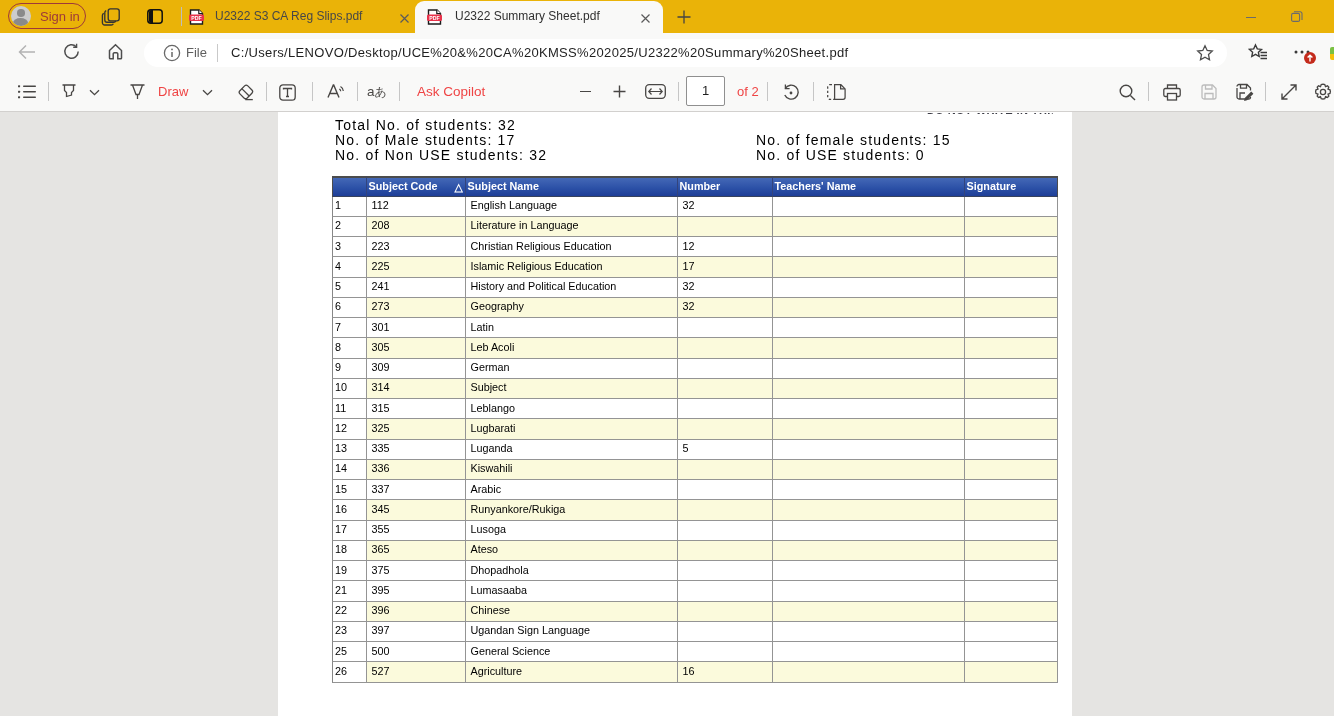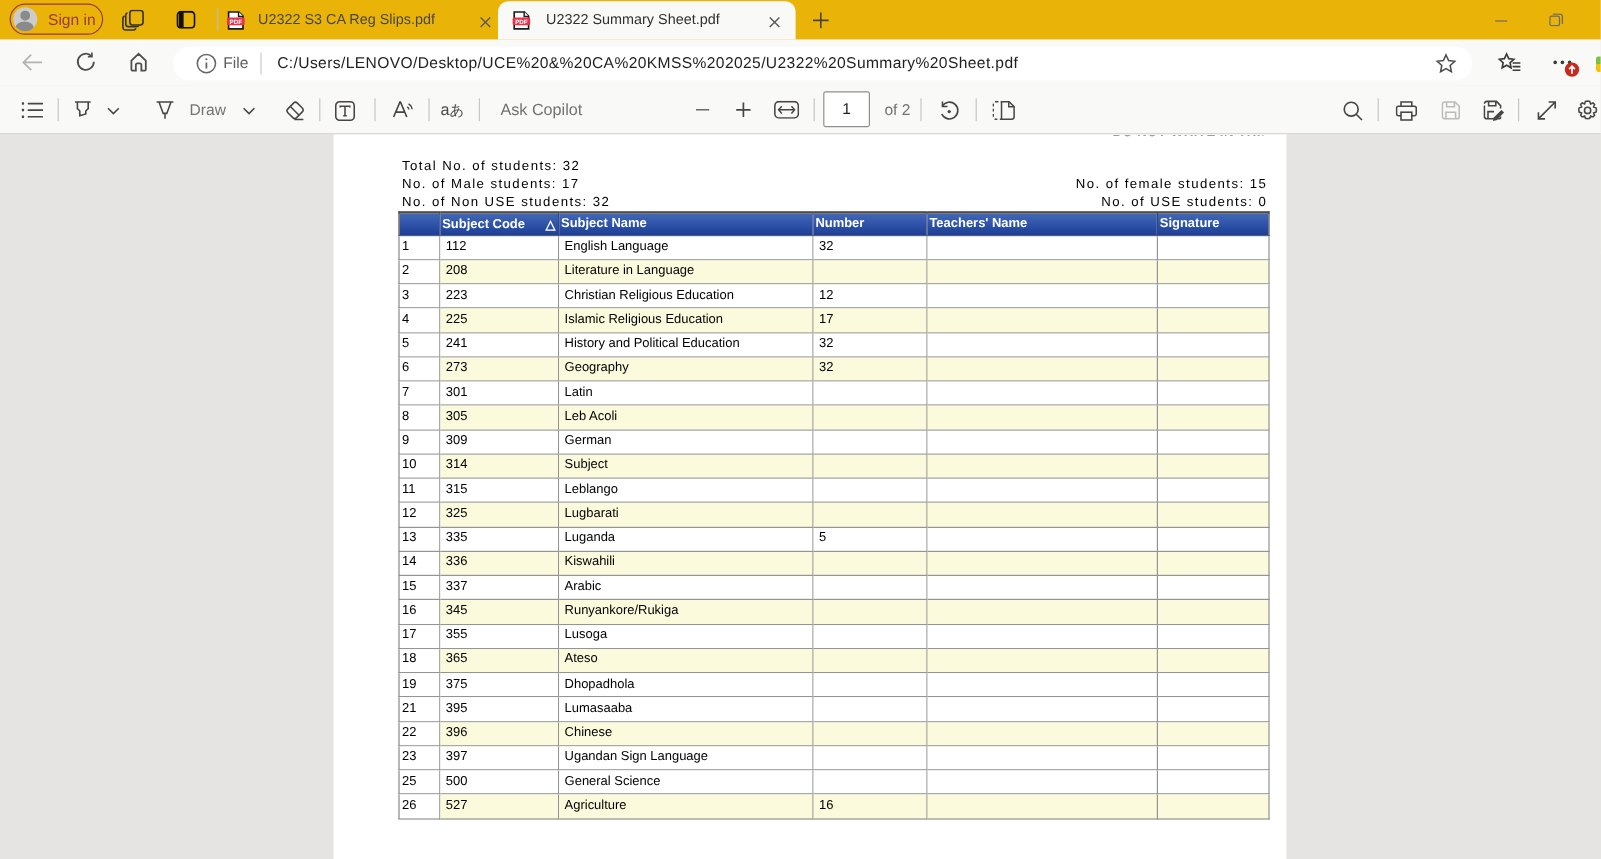--- a/index.html
+++ b/index.html
@@ -18,27 +18,27 @@
   #activetab { left:415px; top:1px; width:248px; height:32px; background:#f9f9f8; border-radius:9px 9px 0 0; }
   
   #navbar { left:0; top:33px; width:1334px; height:38px; background:#f9f9f8; }
   #pill { left:144px; top:5.5px; width:1083px; height:28.5px; background:#ffffff; border-radius:14.5px; }
   #pill .file { position:absolute; left:42px; top:6px; font-size:13px; color:#5f5f5f; }
   #pill .div { position:absolute; left:73px; top:5px; width:1px; height:18px; background:#c9c9c9; }
   #pill .url { position:absolute; left:87px; top:6px; font-size:13px; color:#1f1f1f; letter-spacing:0.32px; white-space:nowrap; }
   
   #pdfbar { left:0; top:71px; width:1334px; height:41px; background:#f9f9f8; border-bottom:1px solid #d2d0ce; }
   #pdfbar .vsep2 { position:absolute; top:11px; width:1px; height:19px; background:#c6c6c6; }
-  .tbtxt { font-size:13px; color:#737373; white-space:nowrap;text-align:center; }
+  .tbtxt { font-size:13px; color:#ef4444; white-space:nowrap;text-align:center; }
   #pagebox { left:686px; top:5px; width:39px; height:30px; background:#fff; border:1px solid #8f8f8f; border-radius:2px; text-align:center; font-size:13px; color:#1f1f1f; line-height:28px; }
   
   #content { left:0; top:112px; width:1334px; height:604px; background:#e5e4e2; }
   #page { left:278px; top:0; width:794px; height:604px; background:#ffffff; }
-  .doctxt { position:absolute; font-size:11px; color:#000; white-space:nowrap; letter-spacing:1.2px;margin-top:16px; }
-  .rtxt { text-align:right; }
+  .doctxt { position:absolute; font-size:14px; color:#000; white-space:nowrap; letter-spacing:1.2px; }
+  .rtxt { }
   
   #tbl { position:absolute; left:53.5px; top:63.5px; border-collapse:separate; border-spacing:0; font-size:10.5px; color:#000; table-layout:fixed; }
   #tbl td, #tbl th { border-right:1px solid #949494; border-bottom:1px solid #949494; padding:2.5px 0 0 5px; vertical-align:top; text-align:left; font-weight:normal; height:20.25px; font-size:10.8px; overflow:hidden; white-space:nowrap; }
   #tbl td { background:#ffffff; }
   #tbl tr.y td { background:#fbfadc; }
   #tbl tr.y td.rn { background:#ffffff; }
   #tbl td.rn { border-left:1.5px solid #878787; padding-left:2.5px; border-right:1.5px solid #949494; }
   #tbl th { font-weight:bold; padding-left:2px; background:linear-gradient(#4468b6 0%, #2c51a7 55%, #1e3e97 100%); color:#fff; border-top:2px solid #4c4c4c; border-bottom:1.5px solid #37425c; border-right:1px solid #33447c; height:21.2px; padding-top:2.5px; }
   #tbl th.rn { border-left:1.5px solid #4c4c4c; }
   #tbl th:last-child { border-right:1.5px solid #4c4c4c;margin-top:24px; }

